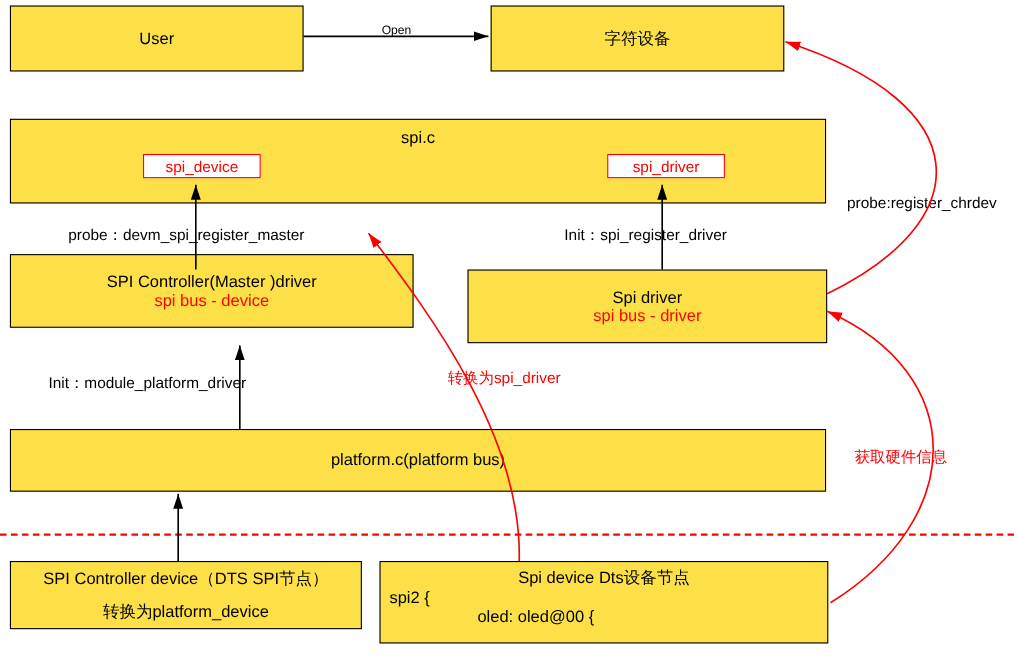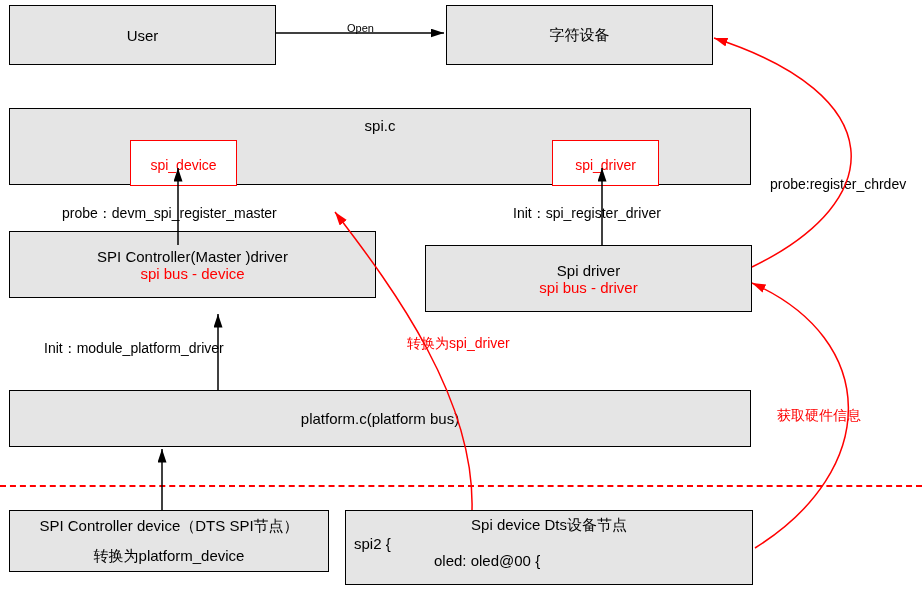--- a/index.html
+++ b/index.html
@@ -8,38 +8,38 @@
     font-family: Arial, "Microsoft YaHei", sans-serif;
     background: #fff;
     width: 922px;
     height: 596px;
     position: relative;
     overflow: hidden;
   }
   .box {
     position: absolute;
     border: 1.5px solid #000;
-    background: #e5e5e5;
+    background: #fde047;
     display: flex;
     flex-direction: column;
     align-items: center;
     justify-content: center;
     font-size: 15px;
     text-align: center;
   }
   .red-box {
     position: absolute;
     border: 1.5px solid #f00;
     color: #f00;
     background: #fff;
     display: flex;
-    align-items: flex-end;
+    align-items: center;
     justify-content: center;
     font-size: 14px;
-    padding: 12px 10px;
+    padding: 0 10px;
   }
   .label {
     position: absolute;
     font-size: 14px;
     white-space: nowrap;
   }
   .red-text { color: #f00; }
   svg.overlay {
     position: absolute;
     left: 0;

